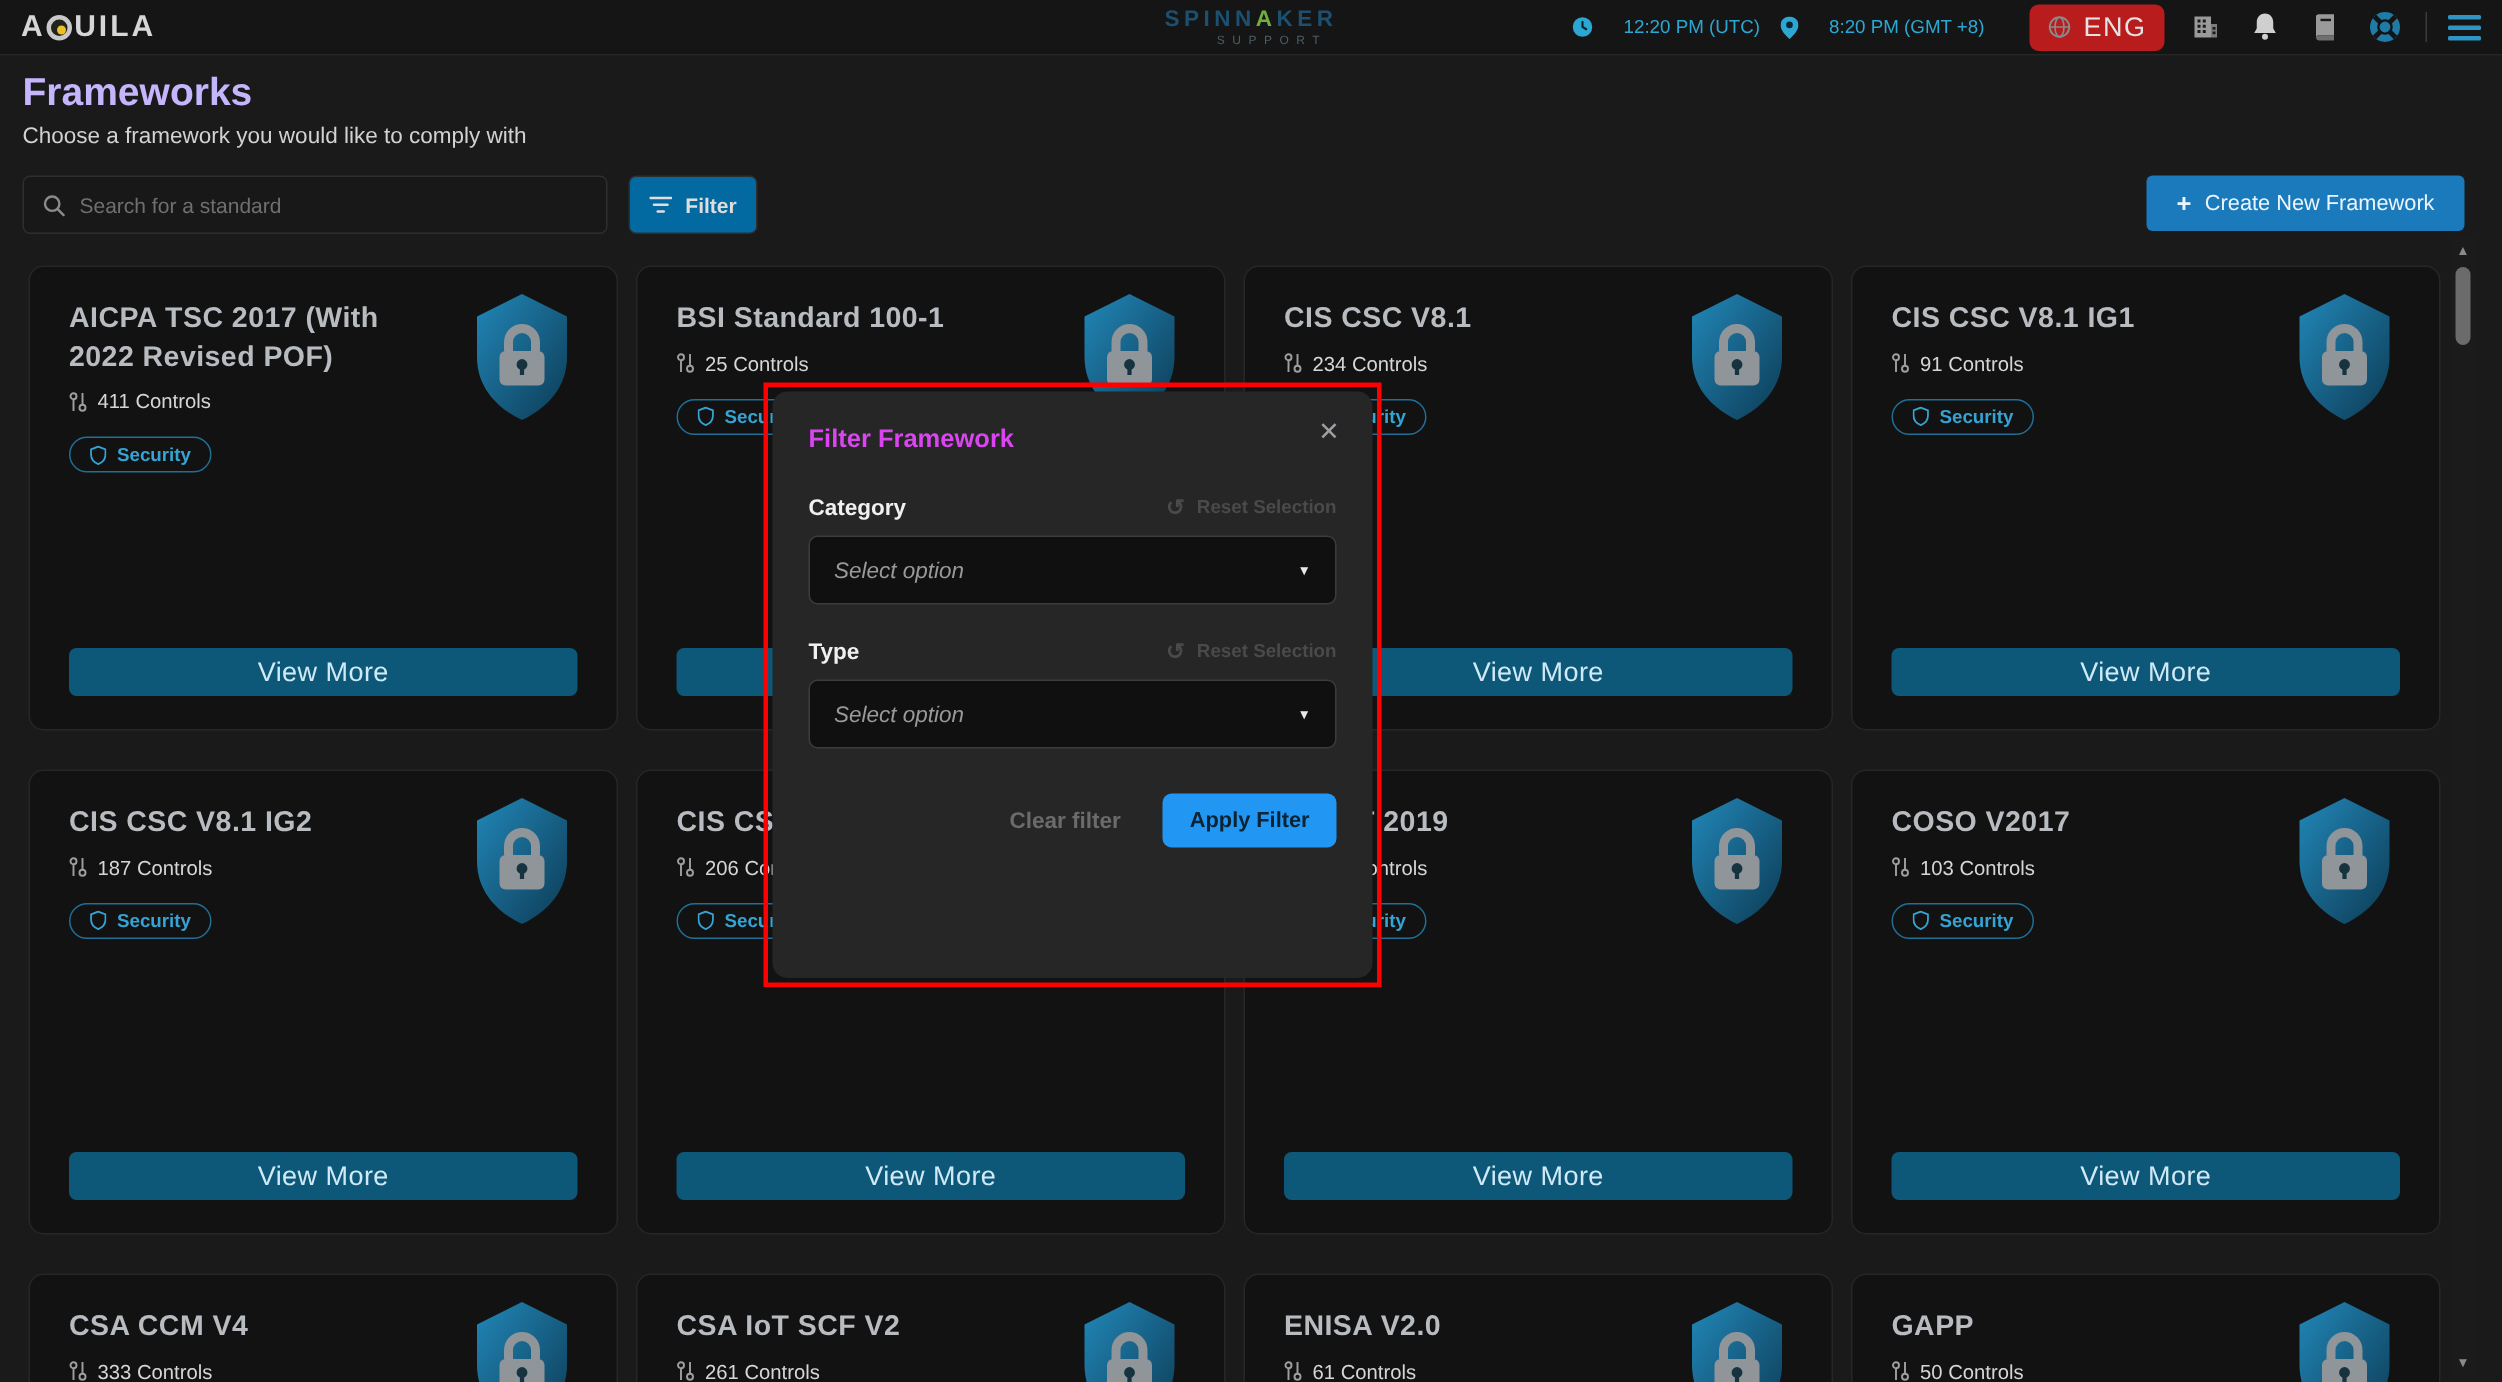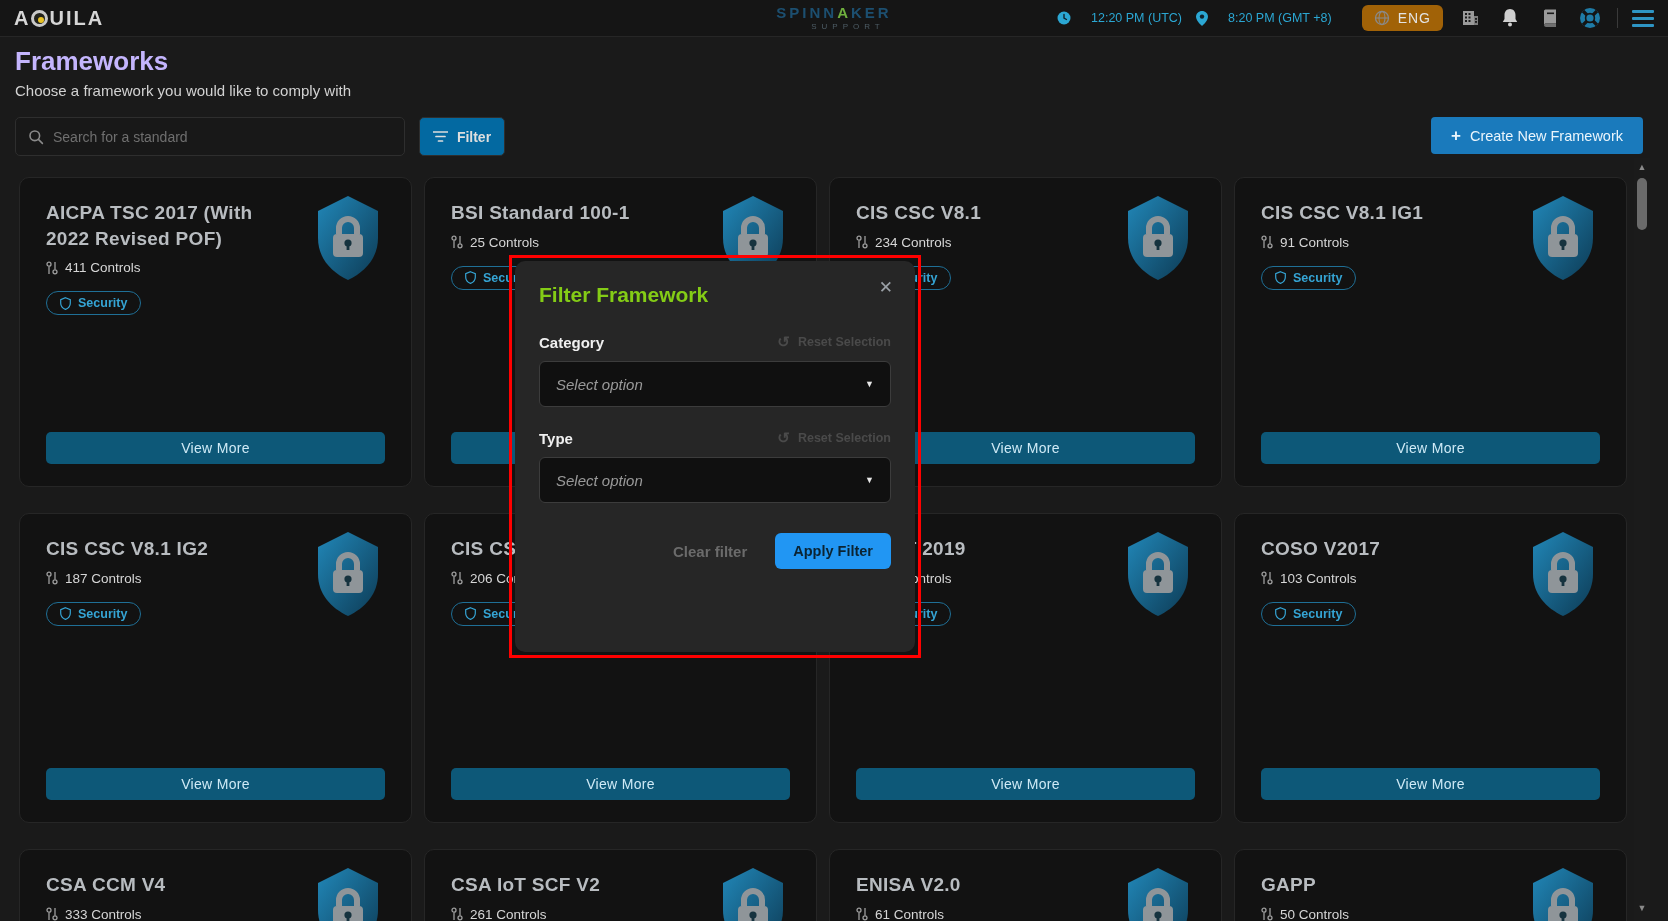--- a/index.html
+++ b/index.html
@@ -15,22 +15,22 @@
   .logo-q { display:inline-block; width:17px; height:17px; border:3px solid #c9c9c9;
     border-radius:50%; position:relative; margin:0 1px; background:#23231c; }
   .logo-q::after { content:""; position:absolute; left:4px; top:4px; width:6px; height:6px;
     border-radius:50%; background:#e8c227; }
   .brand { position:absolute; left:50%; top:4px; transform:translateX(-50%); text-align:center; }
   .brand-line1 { font-size:15px; font-weight:bold; letter-spacing:3px; color:#1c4f70; }
   .brand-a { color:#6fae3e; }
   .brand-line2 { font-size:8px; letter-spacing:5px; color:#4e5d66; margin-top:1px; padding-left:28px; }
   .header-right { margin-left:auto; display:flex; align-items:center; gap:14px; }
   .time-item { display:flex; align-items:center; gap:20px; color:#2ba7d3; font-size:12.5px; }
-  .lang-pill { display:flex; align-items:center; gap:8px; background:#a16207; border-radius:6px;
-    padding:5px 12px; color:#e3e3e3; font-size:14px; letter-spacing:1px; margin-left:16px; }
+  .lang-pill { display:flex; align-items:center; gap:8px; background:#b91c1c; border-radius:6px;
+    padding:5px 12px; color:#e3e3e3; font-size:18px; letter-spacing:1px; margin-left:16px; }
   .hicon { display:flex; align-items:center; justify-content:center; width:26px; height:26px; }
   .vdiv { width:1px; height:20px; background:#3a3a3a; }
   .burger { display:flex; flex-direction:column; gap:4px; cursor:pointer; }
   .burger span { width:22px; height:3px; background:#2e95c4; border-radius:1px; }
 
   
   .page-title { position:absolute; left:15px; top:46px; font-size:26px; font-weight:bold; color:#c4b5fd; }
   .page-subtitle { position:absolute; left:15px; top:82px; font-size:15px; color:#d2d2d2; }
   .search-box { position:absolute; left:15px; top:117px; width:390px; height:39px;
     background:#181818; border:1px solid #2e2e2e; border-radius:5px; display:flex;
@@ -55,30 +55,30 @@
     padding:22px 26px; overflow:hidden; }
   .card-title { font-size:19px; font-weight:bold; color:#b8bcc0; line-height:1.35;
     max-width:255px; letter-spacing:.3px; }
   .controls-line { display:flex; align-items:center; gap:7px; margin-top:9px;
     color:#d6d6d6; font-size:13.5px; }
   .pill { display:inline-flex; align-items:center; gap:7px; margin-top:16px;
     border:1px solid #1f6f96; border-radius:13px; padding:4px 13px;
     color:#35a4d4; font-size:12.5px; font-weight:bold; }
   .card-desc { margin-top:14px; font-size:14px; color:#8f8f8f; line-height:1.45; max-width:340px; }
   .view-more { position:absolute; left:26px; right:26px; bottom:22px; height:32px;
-    background:#0d5878; color:#cfeaf6; border:none; border-radius:5px; font-size:14px;
+    background:#0d5878; color:#cfeaf6; border:none; border-radius:5px; font-size:18px;
     font-family:inherit; cursor:pointer; letter-spacing:.3px; }
   .shield { position:absolute; top:16px; right:26px; }
 
   
   .annotation { position:absolute; left:509px; top:255px; width:412px; height:403px;
     border:3px solid #ff0000; z-index:20; }
   .modal { position:absolute; left:3px; top:3px; width:400px; height:391px;
     background:#262626; border-radius:10px; padding:22px 24px 16px 24px; }
-  .modal-title { font-size:21px; font-weight:bold; color:#84cc16; }
+  .modal-title { font-size:17px; font-weight:bold; color:#d946ef; }
   .modal-close { position:absolute; right:22px; top:18px; color:#9aa0a6; font-size:17px;
     cursor:pointer; line-height:1; }
   .modal-sub { margin-top:8px; font-size:14.5px; color:#909090; line-height:1.5; max-width:320px; }
   .field-row { display:flex; align-items:center; justify-content:space-between; margin-top:26px; }
   .field-row.second { margin-top:22px; }
   .field-label { font-size:15px; font-weight:bold; color:#f0f0f0; }
   .reset-sel { display:flex; align-items:center; gap:8px; color:#4a4a4a; font-size:12.5px;
     font-weight:bold; cursor:pointer; }
   .reset-glyph { font-size:15px; color:#4a4a4a; }
   .select { margin-top:10px; height:46px; background:#101010; border:1px solid #3c3c3c;

